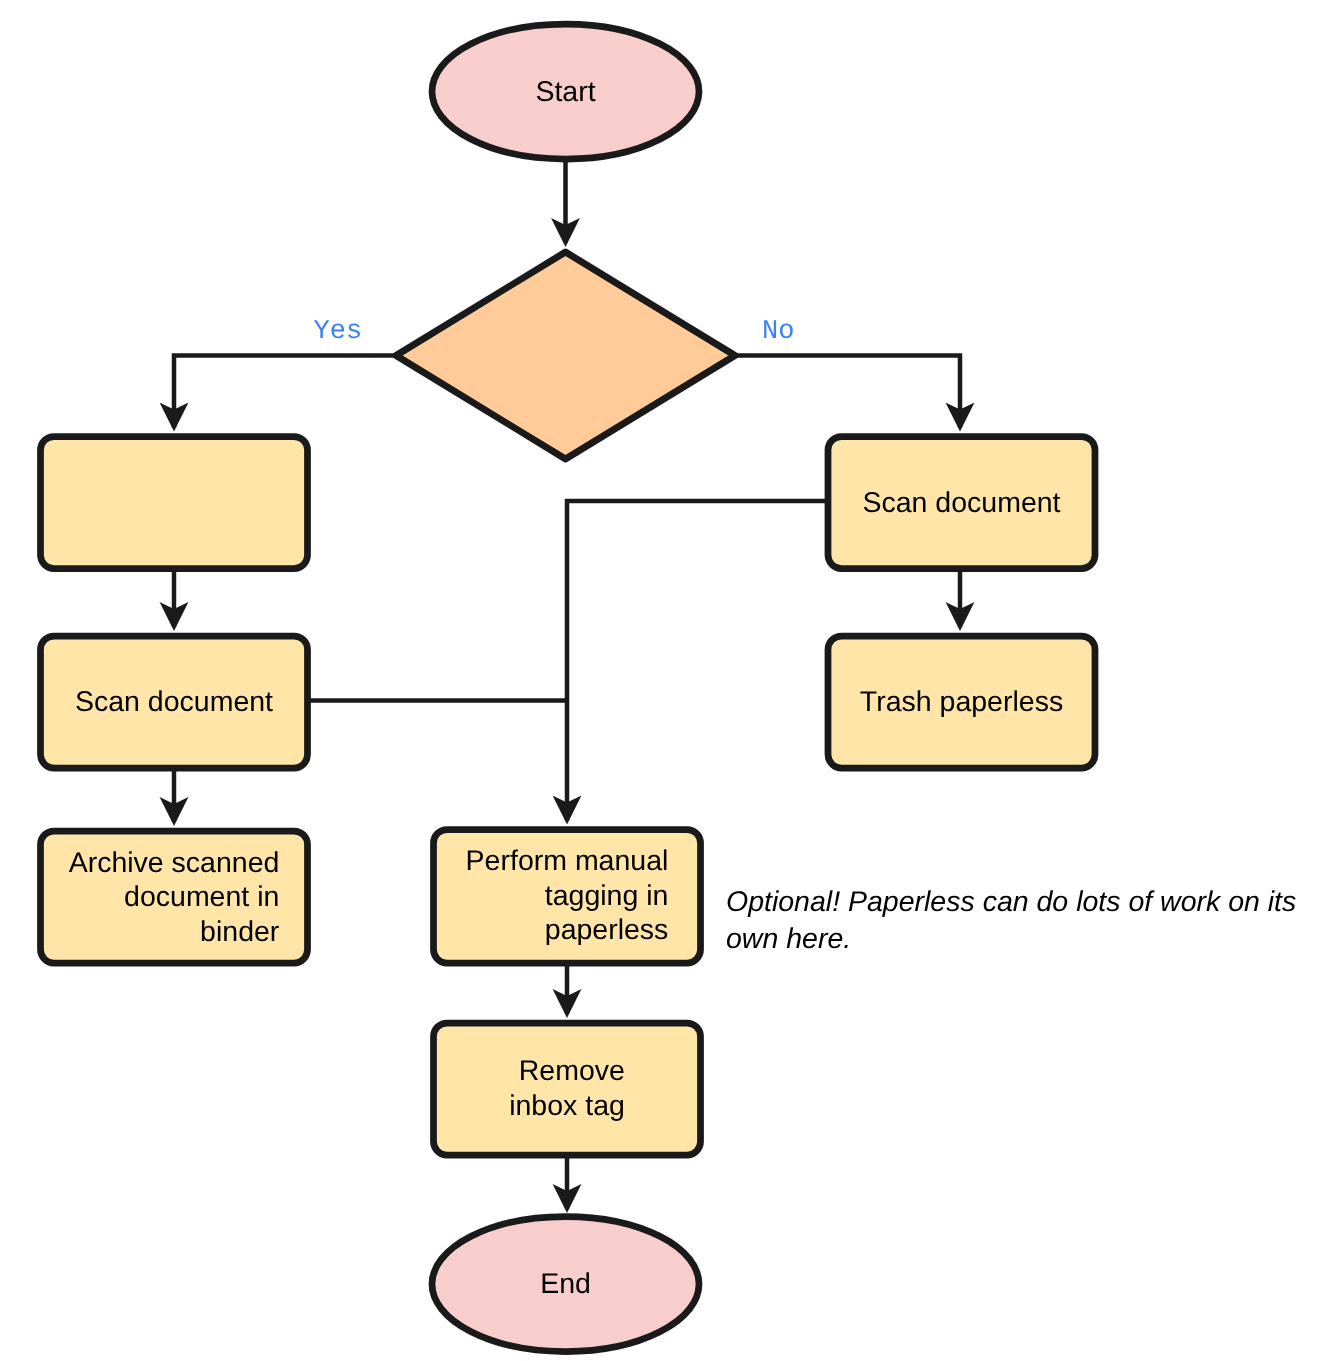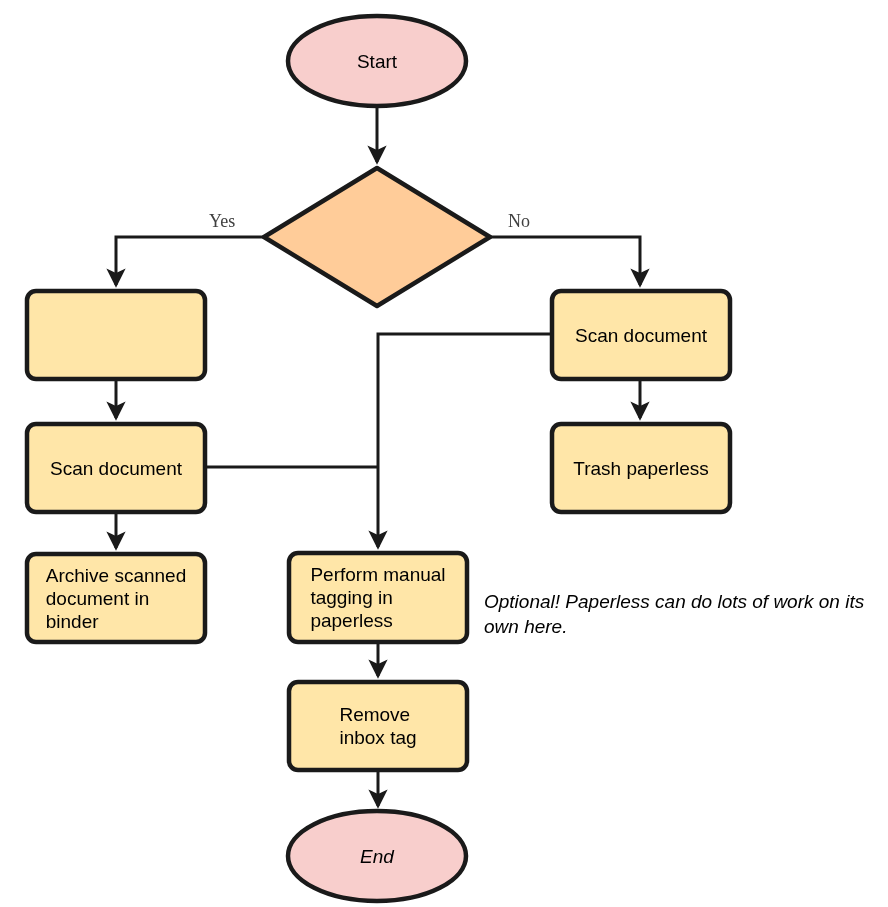--- a/index.html
+++ b/index.html
@@ -23,33 +23,33 @@
     top: 0;
     left: 0;
     width: 888px;
     height: 907px;
   }
   .node-label {
     position: absolute;
     display: flex;
     align-items: center;
     justify-content: center;
-    text-align: left;
+    text-align: right;
     color: #000000;
     font-size: 19px;
     line-height: 23px;
     font-family: "Liberation Sans", sans-serif;
     pointer-events: none;
     white-space: pre-line;
   }
   .edge-label {
     position: absolute;
-    color: #404040;
+    color: #3b82f6;
     font-size: 18px;
-    font-family: Liberation Serif, serif;
+    font-family: Liberation Mono, monospace;
     line-height: 21px;
   }
   .annotation {
     position: absolute;
     color: #000000;
     font-size: 19px;
     line-height: 25px;
     font-style: italic;
     font-family: "Liberation Sans", sans-serif;
     width: 420px;
@@ -122,21 +122,21 @@
 
   <div class="node-label" style="left:552px; top:424px; width:178px; height:88px;">Trash paperless</div>
 
   <div class="node-label" style="left:289px; top:553px; width:178px; height:89px;">Perform manual
 tagging in
 paperless</div>
 
   <div class="node-label" style="left:289px; top:682px; width:178px; height:88px;">Remove
 inbox tag</div>
 
-  <div class="node-label" style="left:288px; top:811px; width:178px; height:90px;font-style:italic;">End</div>
+  <div class="node-label" style="left:288px; top:811px; width:178px; height:90px;">End</div>
 
   <div class="edge-label" style="left:209px; top:211px;">Yes</div>
 
   <div class="edge-label" style="left:508px; top:211px;text-align:right;">No</div>
 
   <div class="annotation" style="left:484px; top:589px;">Optional! Paperless can do lots of work on its own here.</div>
 
 </div>
 
 </body></html>

